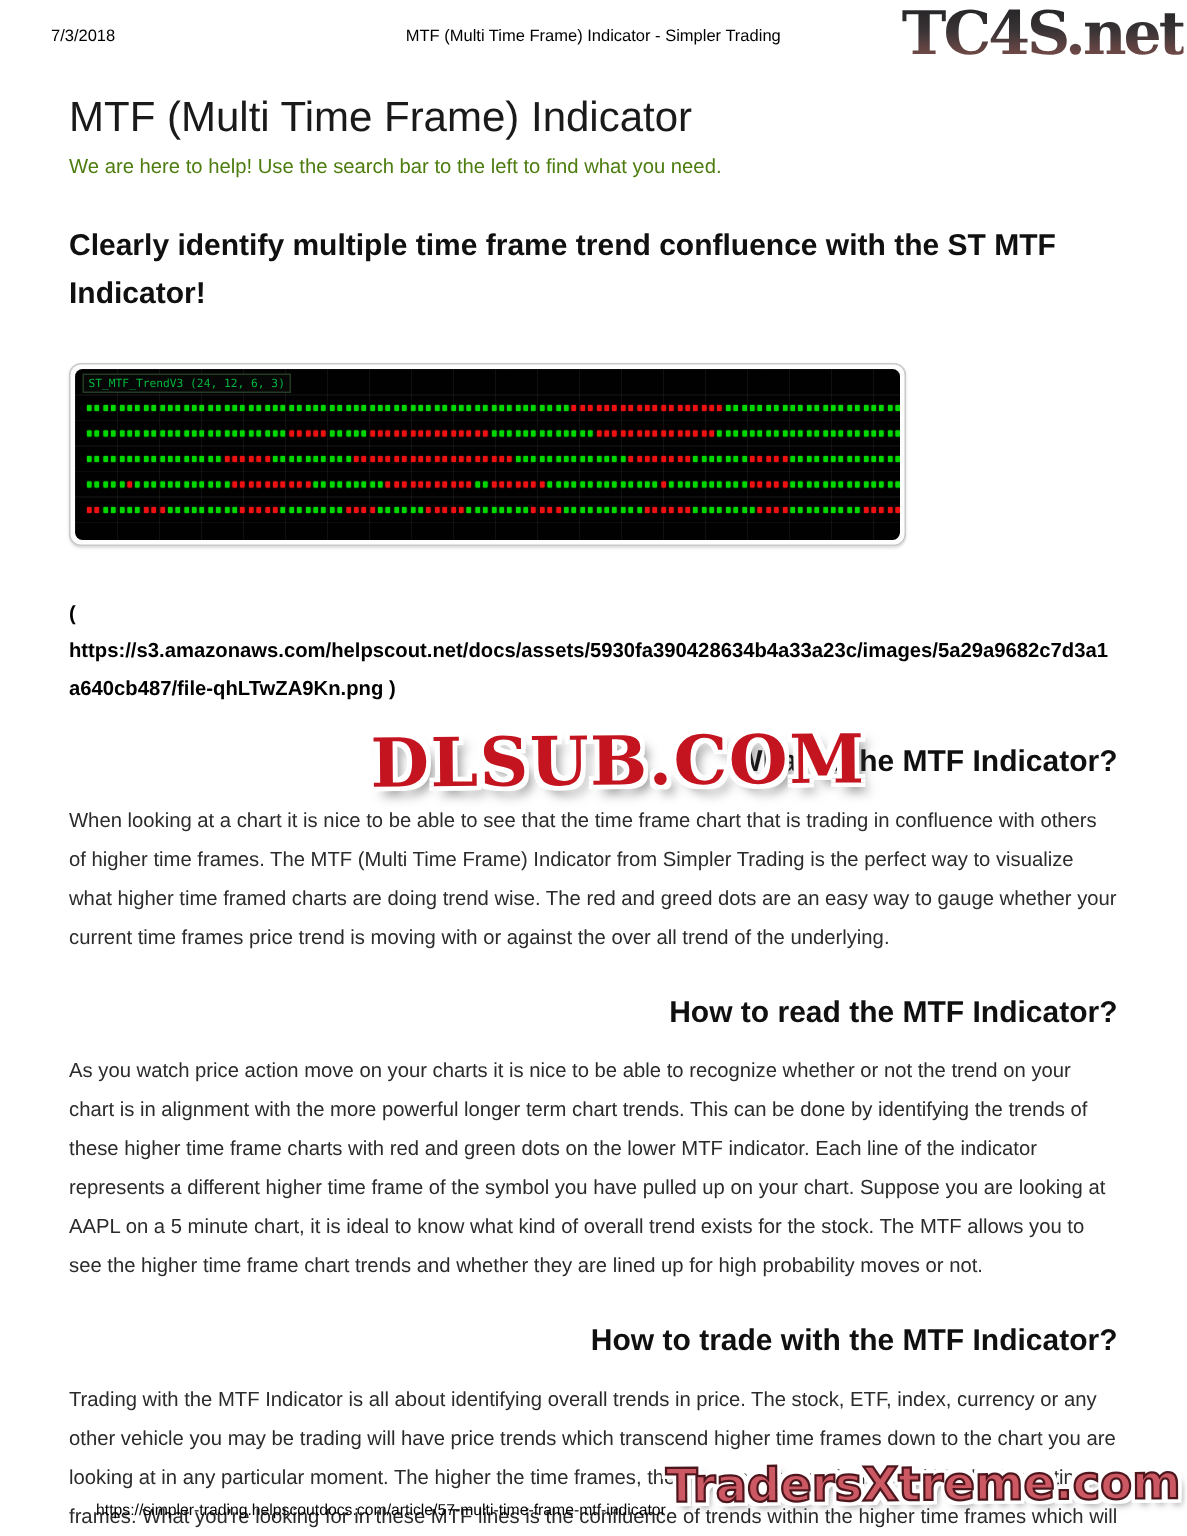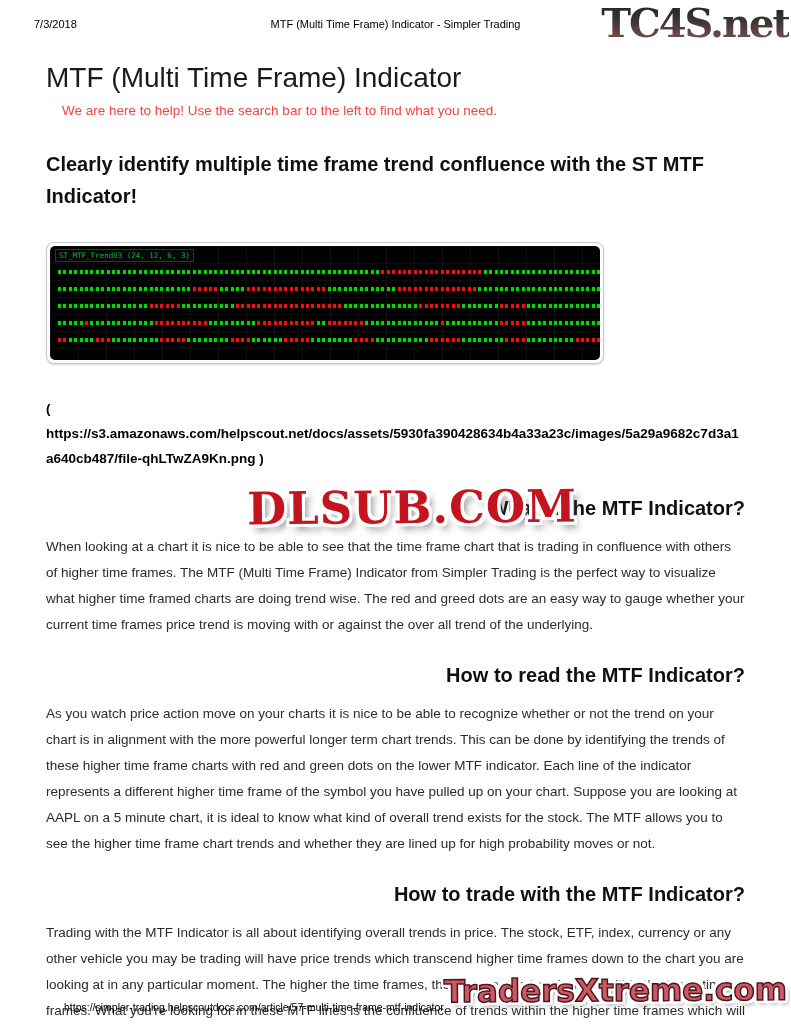--- a/index.html
+++ b/index.html
@@ -50,23 +50,22 @@
   }
   h1.article-title {
     font-size: 28px;
     font-weight: 400;
     color: #1a1a1a;
     letter-spacing: 0;
     margin-bottom: 9px;
   }
   p.intro {
     font-size: 13.5px;
-    color: #ef4444;
+    color: #4d7c0f;
     margin-bottom: 30px;
-    margin-left: 16px;
   }
   h2.headline {
     font-size: 20px;
     font-weight: bold;
     color: #101010;
     line-height: 32px;
     margin-bottom: 30px;
     padding-right: 20px;
   }
 

